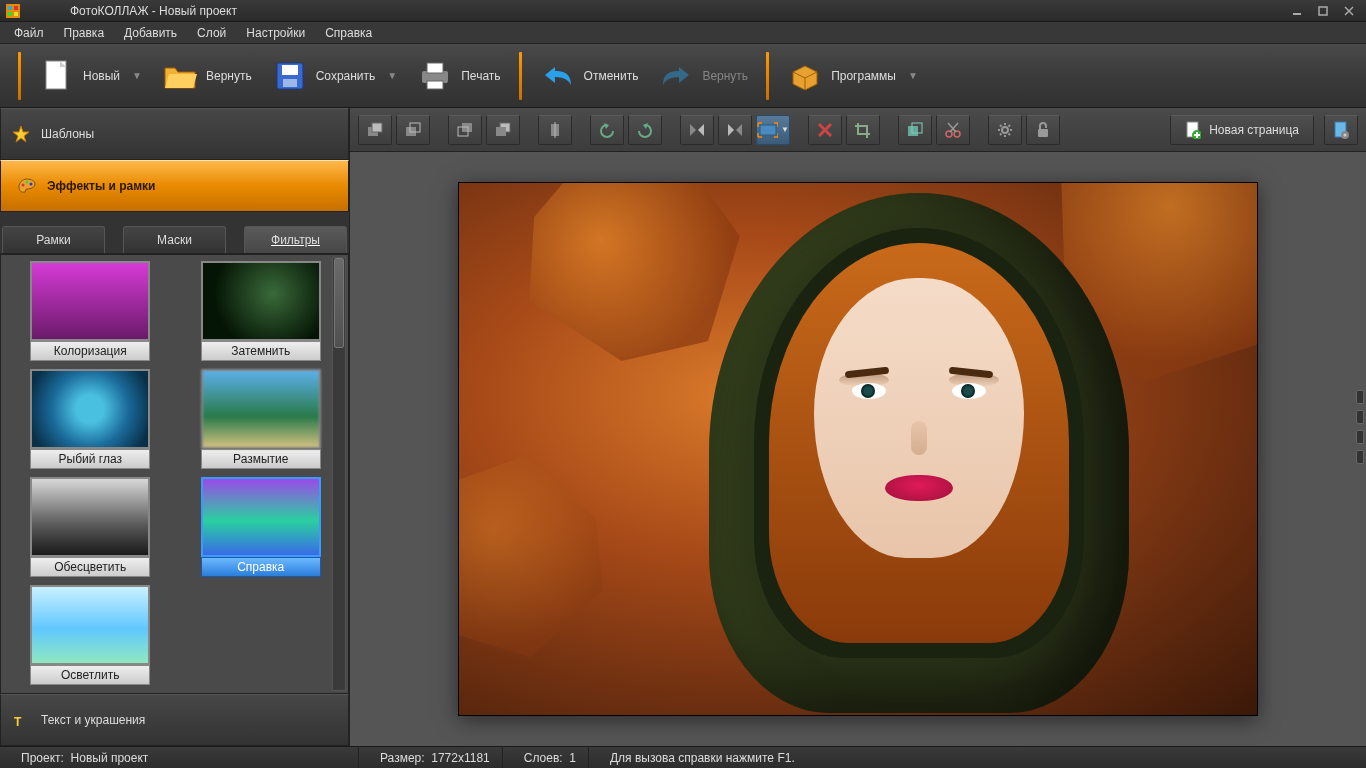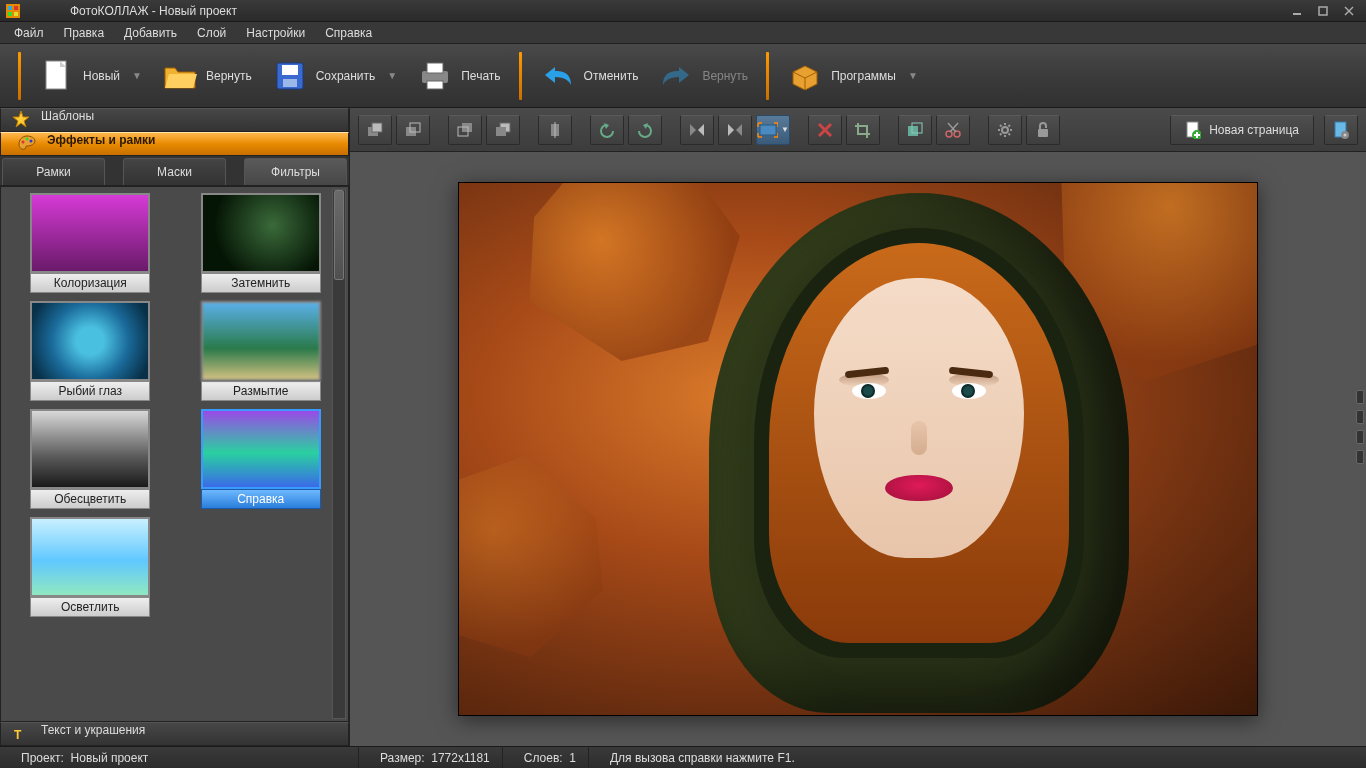--- a/index.html
+++ b/index.html
@@ -21,28 +21,28 @@
 .tbtn { display:flex; align-items:center; gap:8px; padding:6px 10px; border-radius:3px; cursor:default; }
 .tbtn .ticon { width:36px; height:36px; display:flex; align-items:center; justify-content:center; }
 .tbtn.disabled { opacity:.45; }
 .tbtn .chev { margin-left:4px; color:#888; font-size:10px; }
 
 
 .main { flex:1; display:flex; min-height:0; }
 
 
 .left { width:350px; background:#3a3a3a; border-right:1px solid #222; display:flex; flex-direction:column; }
-.accordion-item { height:24px; display:flex; gap:10px; padding:0 10px; background:linear-gradient(#474747,#333); border:1px solid #222; border-top:1px solid #555; cursor:default; }
+.accordion-item { height:52px; display:flex; align-items:center; gap:10px; padding:0 10px; background:linear-gradient(#474747,#333); border:1px solid #222; border-top:1px solid #555; cursor:default; }
 .accordion-item.active { background:linear-gradient(#ffb84d,#e88a00 50%,#c76f00); border-top:1px solid #ffe0a8; color:#2a1800;padding-left:16px; }
 .accordion-item.active span { color:#2a1800; font-weight:bold; }
 .acc-icon { width:20px; height:20px; display:flex; align-items:center; justify-content:center; }
 
-.tabs { display:flex; background:#333; border-bottom:1px solid #222; padding:2px 2px 0 2px; gap:18px;}
+.tabs { display:flex; background:#333; border-bottom:1px solid #222; padding:14px 2px 0 2px; gap:18px;}
 .tab { flex:1; padding:6px 0; text-align:center; background:linear-gradient(#444,#333); border:1px solid #555; border-bottom:none; border-radius:3px 3px 0 0; cursor:default;}
-.tab.active { background:linear-gradient(#5a5a5a,#474747); color:#fff; }
+.tab.active { background:linear-gradient(#5a5a5a,#474747); color:#fff;text-decoration:underline; }
 
 .filter-grid-wrap { flex:1; background:#4a4a4a; padding:6px 4px; position:relative; overflow:hidden; border:1px solid #222;}
 .filter-grid { display:grid; grid-template-columns:1fr 1fr; gap:8px; padding:0 2px 0 4px; }
 .filter-item { display:flex; flex-direction:column; align-items:center; }
 .filter-thumb { width:120px; height:80px; border:2px solid #888; background:#222; }
 .filter-item.selected .filter-thumb { border-color:#3a9bff; }
 .filter-label { width:120px; background:linear-gradient(#eee,#ccc); color:#222; text-align:center; padding:2px 0; border:1px solid #888; }
 .filter-item.selected .filter-label { background:linear-gradient(#6db8ff,#2a7edb); color:#fff; border-color:#1a5aa8; }
 .vscroll { position:absolute; right:2px; top:2px; bottom:2px; width:14px; background:#3a3a3a; border:1px solid #555;}
 .vscroll .thumb { position:absolute; left:1px; right:1px; top:0; height:90px; background:linear-gradient(#6a6a6a,#505050); border:1px solid #777; border-radius:2px;}

